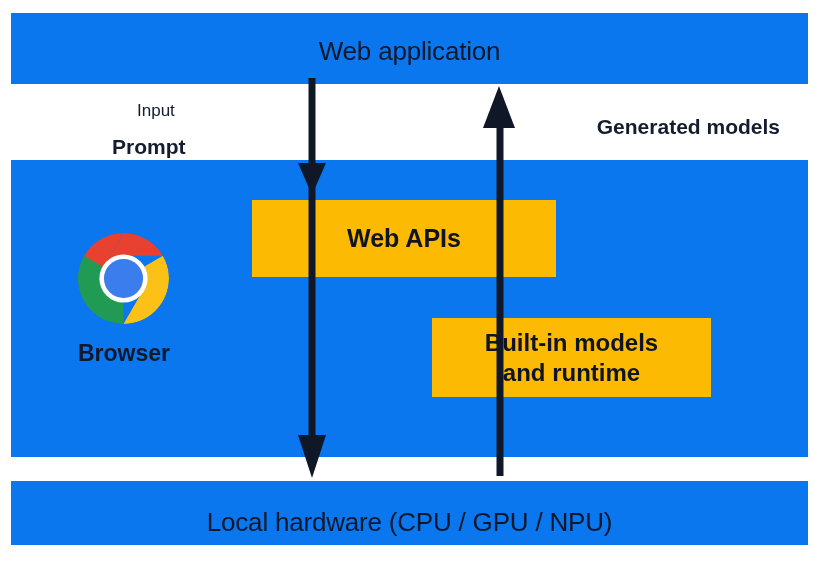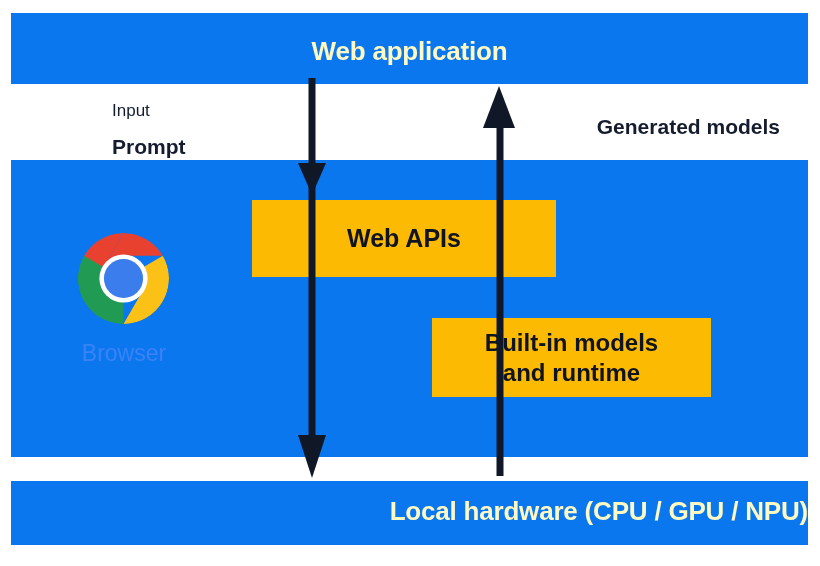--- a/index.html
+++ b/index.html
@@ -40,39 +40,40 @@
   #band-local-hardware {
     top: 481px;
     height: 64px;
   }
 
   .band-title {
     position: absolute;
     left: 0;
     right: 0;
     text-align: center;
-    color: #fef9c3;
+    color: #0f172a;
     font-size: 26px;
-    font-weight: bold;
+    font-weight: normal;
     letter-spacing: -0.2px;
     line-height: 1;
   }
   #band-web-application .band-title { top: 25px; }
-  #band-local-hardware .band-title { top: 17px; text-align: right; }
+  #band-local-hardware .band-title { top: 28px; }
 
   
   .flow-label {
     position: absolute;
     line-height: 1.18;
     color: #141c2e;
   }
   .flow-label .kind {
     font-size: 17px;
     font-weight: normal;
     display: block;
+    margin-left: 25px;
   }
   .flow-label .value {
     font-size: 21px;
     font-weight: bold;
     display: block;
     margin-top: 14px;
     white-space: nowrap;
   }
   #flow-input {
     left: 112px;
@@ -102,23 +103,23 @@
     width: 91px;
     height: 91px;
   }
 
   #browser-label {
     position: absolute;
     left: 0px;
     top: 342px;
     width: 248px;
     text-align: center;
-    color: #3b82f6;
+    color: #0f172a;
     font-size: 23px;
-    font-weight: normal;
+    font-weight: bold;
     line-height: 1;
   }
 
   
   .yellow-box {
     position: absolute;
     background: #fcba03;
     display: flex;
     align-items: center;
     justify-content: center;

